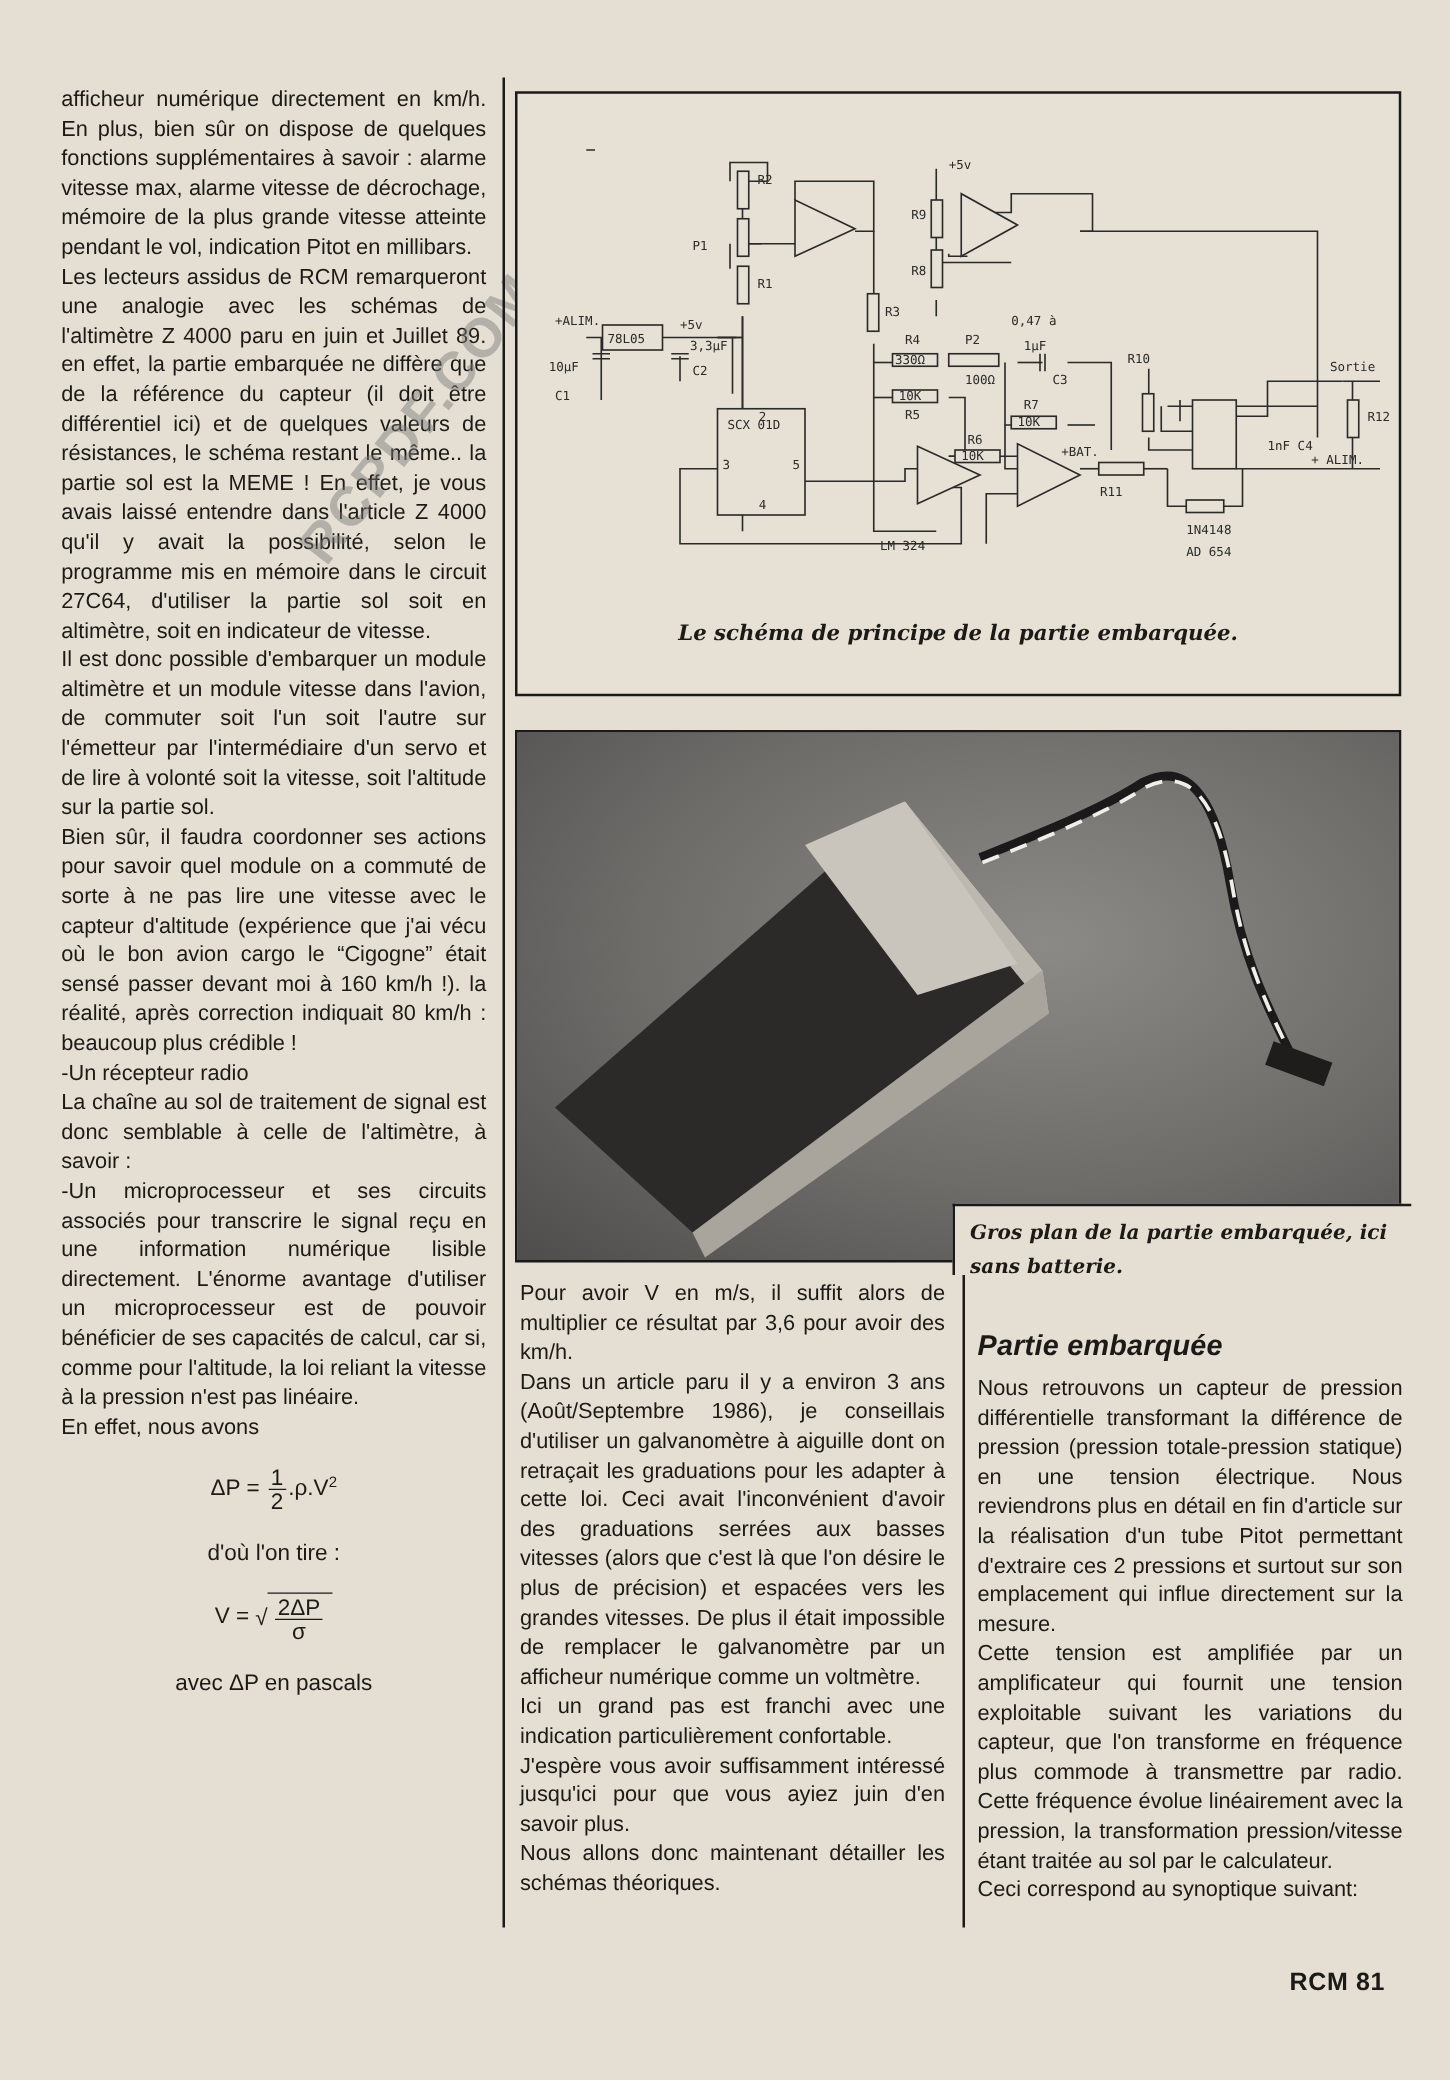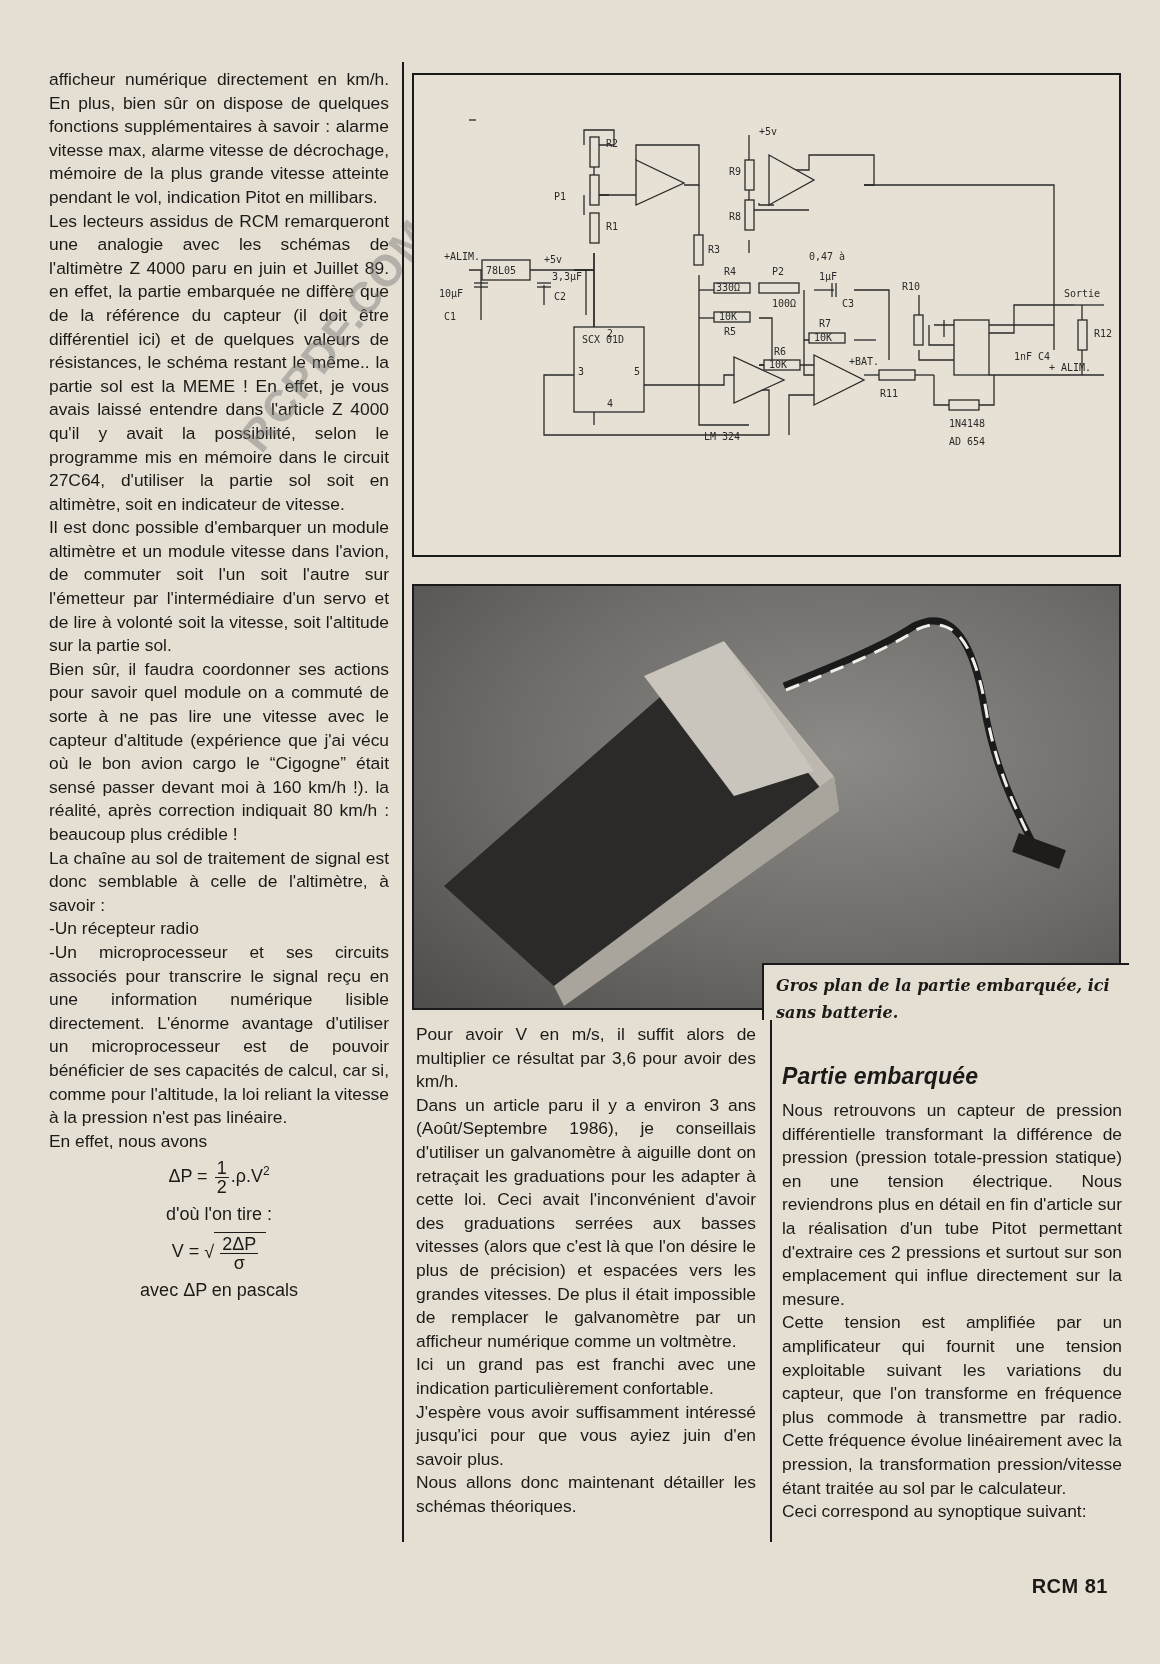--- a/index.html
+++ b/index.html
@@ -11,21 +11,21 @@
   }
   .col { position: absolute; font-size: 17.4px; line-height: 23.6px; text-align: justify; }
   .col p { margin: 0; }
   #col-left { left: 49px; top: 68px; width: 340px; }
   #col-mid { left: 416px; top: 1023px; width: 340px; }
   #col-right { left: 782px; top: 1015px; width: 340px; }
   .rule-v { position: absolute; background: #1a1a1a; width: 2px; }
   #rule-left { left: 402px; top: 62px; height: 1480px; }
   #rule-right { left: 770px; top: 1010px; height: 532px; }
 
-  .formula { text-align: center; margin: 6px 0 2px 0; font-size: 18px; line-height: 24px; }
+  .formula { text-align: center; margin: 20px 0 2px 0; font-size: 18px; line-height: 24px; }
   .frac { display: inline-block; vertical-align: middle; text-align: center; margin: 0 2px; }
   .frac .num { display: block; border-bottom: 1.5px solid #1c1a17; padding: 0 2px; line-height: 18px; }
   .frac .den { display: block; line-height: 18px; }
   .sqrt { display: inline-block; vertical-align: middle; }
   .sqrt .rad { display: inline-block; border-top: 1.5px solid #1c1a17; padding: 2px 6px 0 4px; }
   sup { font-size: 12px; }
 
   #schematic-box {
     position: absolute; left: 412px; top: 73px; width: 709px; height: 484px;
     border: 2px solid #1a1a1a; box-sizing: border-box; background: #e6e1d4;
@@ -67,22 +67,22 @@
   }
 </style>
 </head>
 <body>
 
 <div id="col-left" class="col">
   <p>afficheur numérique directement en km/h. En plus, bien sûr on dispose de quelques fonctions supplémentaires à savoir : alarme vitesse max, alarme vitesse de décrochage, mémoire de la plus grande vitesse atteinte pendant le vol, indication Pitot en millibars.</p>
   <p>Les lecteurs assidus de RCM remarqueront une analogie avec les schémas de l'altimètre Z 4000 paru en juin et Juillet 89. en effet, la partie embarquée ne diffère que de la référence du capteur (il doit être différentiel ici) et de quelques valeurs de résistances, le schéma restant le même.. la partie sol est la MEME ! En effet, je vous avais laissé entendre dans l'article Z 4000 qu'il y avait la possibilité, selon le programme mis en mémoire dans le circuit 27C64, d'utiliser la partie sol soit en altimètre, soit en indicateur de vitesse.</p>
   <p>Il est donc possible d'embarquer un module altimètre et un module vitesse dans l'avion, de commuter soit l'un soit l'autre sur l'émetteur par l'intermédiaire d'un servo et de lire à volonté soit la vitesse, soit l'altitude sur la partie sol.</p>
   <p>Bien sûr, il faudra coordonner ses actions pour savoir quel module on a commuté de sorte à ne pas lire une vitesse avec le capteur d'altitude (expérience que j'ai vécu où le bon avion cargo le “Cigogne” était sensé passer devant moi à 160 km/h !). la réalité, après correction indiquait 80 km/h : beaucoup plus crédible !</p>
+  <p>-Un récepteur radio</p>
   <p>La chaîne au sol de traitement de signal est donc semblable à celle de l'altimètre, à savoir :</p>
-  <p>-Un récepteur radio</p>
   <p>-Un microprocesseur et ses circuits associés pour transcrire le signal reçu en une information numérique lisible directement. L'énorme avantage d'utiliser un microprocesseur est de pouvoir bénéficier de ses capacités de calcul, car si, comme pour l'altitude, la loi reliant la vitesse à la pression n'est pas linéaire.</p>
   <p>En effet, nous avons</p>
 
   <div class="formula">
     <span>ΔP =</span>
     <span class="frac">
       <span class="num">1</span>
       <span class="den">2</span>
     </span><span>.ρ.V</span><sup>2</sup>
   </div>
@@ -241,20 +241,21 @@
       <text x="488" y="215">R10</text>
       <text x="466" y="322">R11</text>
       <text x="600" y="285">1nF C4</text>
       <text x="680" y="262">R12</text>
       <text x="650" y="222">Sortie</text>
       <text x="635" y="296">+ ALIM.</text>
       <text x="535" y="352">1N4148</text>
       <text x="535" y="370">AD 654</text>
     </g>
   </svg>
+  <div id="schematic-caption">Le schéma de principe de la partie embarquée.</div>
 </div>
 
 <div id="photo">
   <svg width="705" height="422" viewBox="0 0 705 422">
     <polygon points="30,300 310,55 420,190 140,400" fill="#2b2a28"></polygon>
     <polygon points="310,55 420,190 425,225 320,95" fill="#bcb8b0"></polygon>
     <polygon points="140,400 420,190 425,225 150,420" fill="#a9a59d"></polygon>
     <polygon points="230,90 310,55 400,185 320,210" fill="#c9c5bc"></polygon>
     <path d="M 370 100 C 420 80, 470 60, 500 40 C 540 20, 560 60, 570 120 C 580 180, 600 220, 620 260" stroke="#1a1a1a" stroke-width="7" fill="none"></path>
     <path d="M 372 104 C 422 84, 472 64, 502 44 C 542 24, 562 64, 572 124 C 582 184, 602 224, 622 264" stroke="#efeee9" stroke-width="3" fill="none" stroke-dasharray="14 10"></path>

